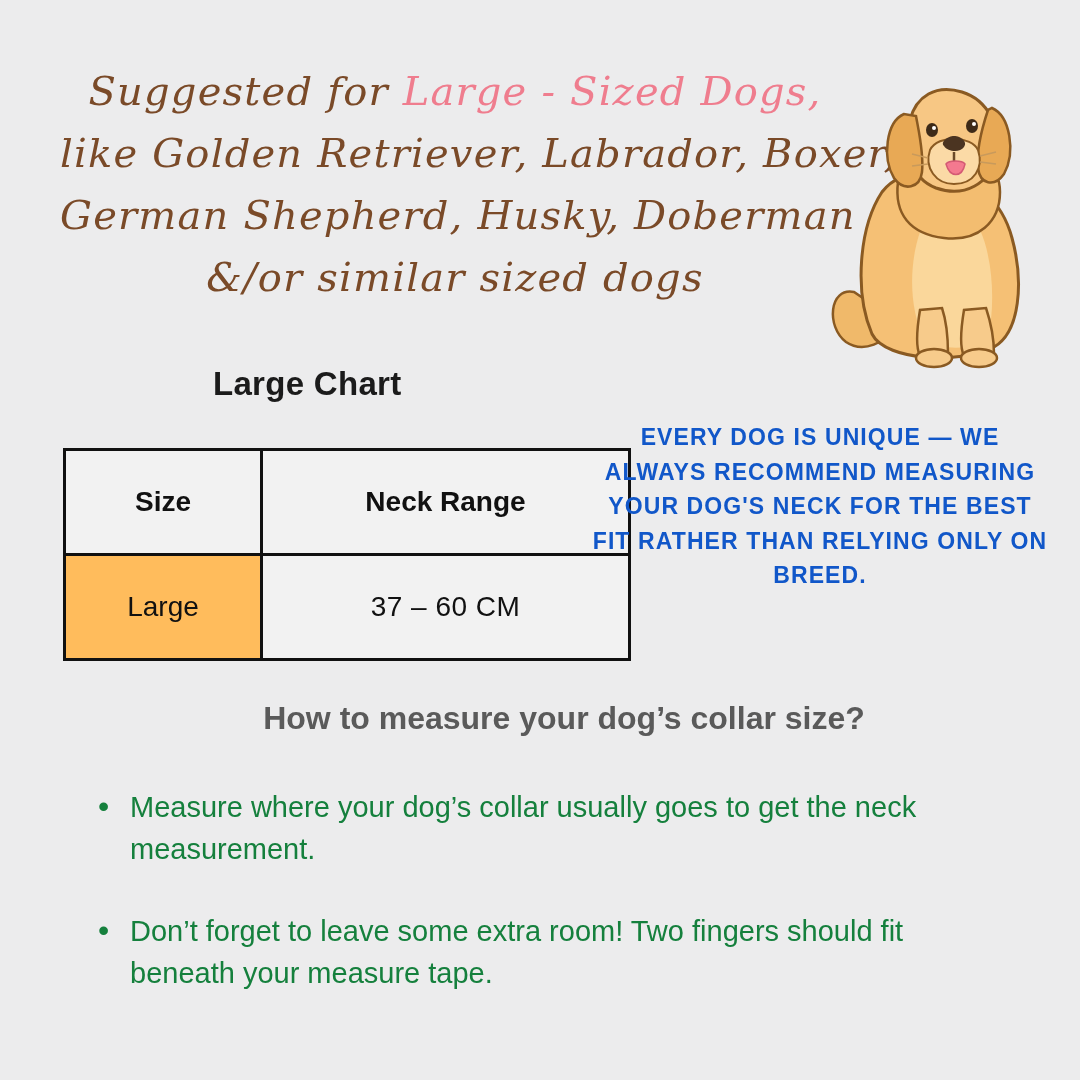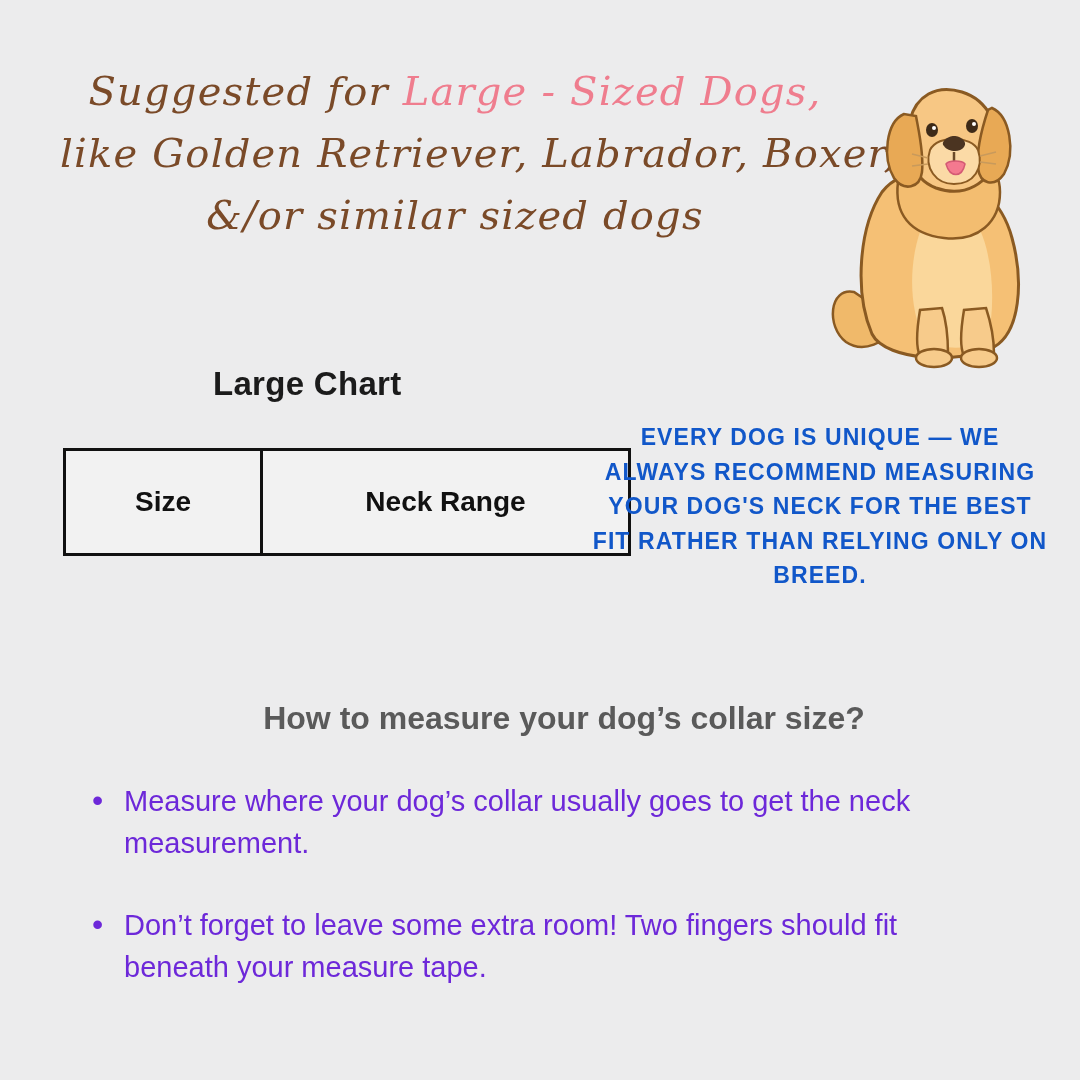--- a/index.html
+++ b/index.html
@@ -127,24 +127,24 @@
     font-weight: bold;
     color: #5a5a5a;
     padding-left: 24px;
   }
 
   .bullets {
     position: absolute;
     left: 86px;
     top: 780px;
     width: 910px;
-    margin: 0;
+    margin: 6px;
     padding: 0;
     list-style: none;
-    color: #6d28d9;
+    color: #15803d;
   }
   .bullets li {
     position: relative;
     padding-left: 38px;
     font-size: 29px;
     line-height: 1.45;
     margin-bottom: 40px;
   }
   .bullets li::before {
     content: "•";
@@ -156,20 +156,21 @@
   }
 </style>
 </head>
 <body>
 
 <div class="page">
 
   <div class="headline">
     <span class="line"><span>Suggested for </span><span class="accent">Large - Sized Dogs,</span></span>
     <span class="line">like Golden Retriever, Labrador, Boxer,</span>
+    <span class="line">German Shepherd, Husky, Doberman</span>
     <span class="line">&amp;/or similar sized dogs</span>
   </div>
 
   <div class="dog-wrap">
     <svg viewBox="0 0 220 330" xmlns="http://www.w3.org/2000/svg">
 
       <path d="M30 250 C5 245 2 285 22 300 C40 312 62 300 70 285 L52 265 Z" fill="#f0b96a" stroke="#8a5a22" stroke-width="2.5"></path>
 
       <path d="M58 150 C35 185 30 250 48 292 C62 320 140 322 170 305 C196 290 200 240 188 196 C178 158 150 136 120 132 C95 128 72 132 58 150 Z" fill="#f5c075" stroke="#8a5a22" stroke-width="3"></path>
 
@@ -206,20 +207,24 @@
   </div>
 
   <div class="size-chart-title">Large Chart</div>
 
   <table class="size-table">
     <tbody>
       <tr>
         <th class="col-size">Size</th>
         <th>Neck Range</th>
       </tr>
+      <tr>
+        <td class="cell-size-value">Large</td>
+        <td class="cell-range">37 –  60 CM</td>
+      </tr>
     </tbody>
   </table>
 
   <div class="blue-note">Every dog is unique — we always recommend measuring your dog's neck for the best fit rather than relying only on breed.</div>
 
   <div class="how-title">How to measure your dog’s collar size?</div>
 
   <ul class="bullets">
     <li>Measure where your dog’s collar usually goes to get the neck measurement.</li>
     <li>Don’t forget to leave some extra room! Two fingers should fit beneath your measure tape.</li>

